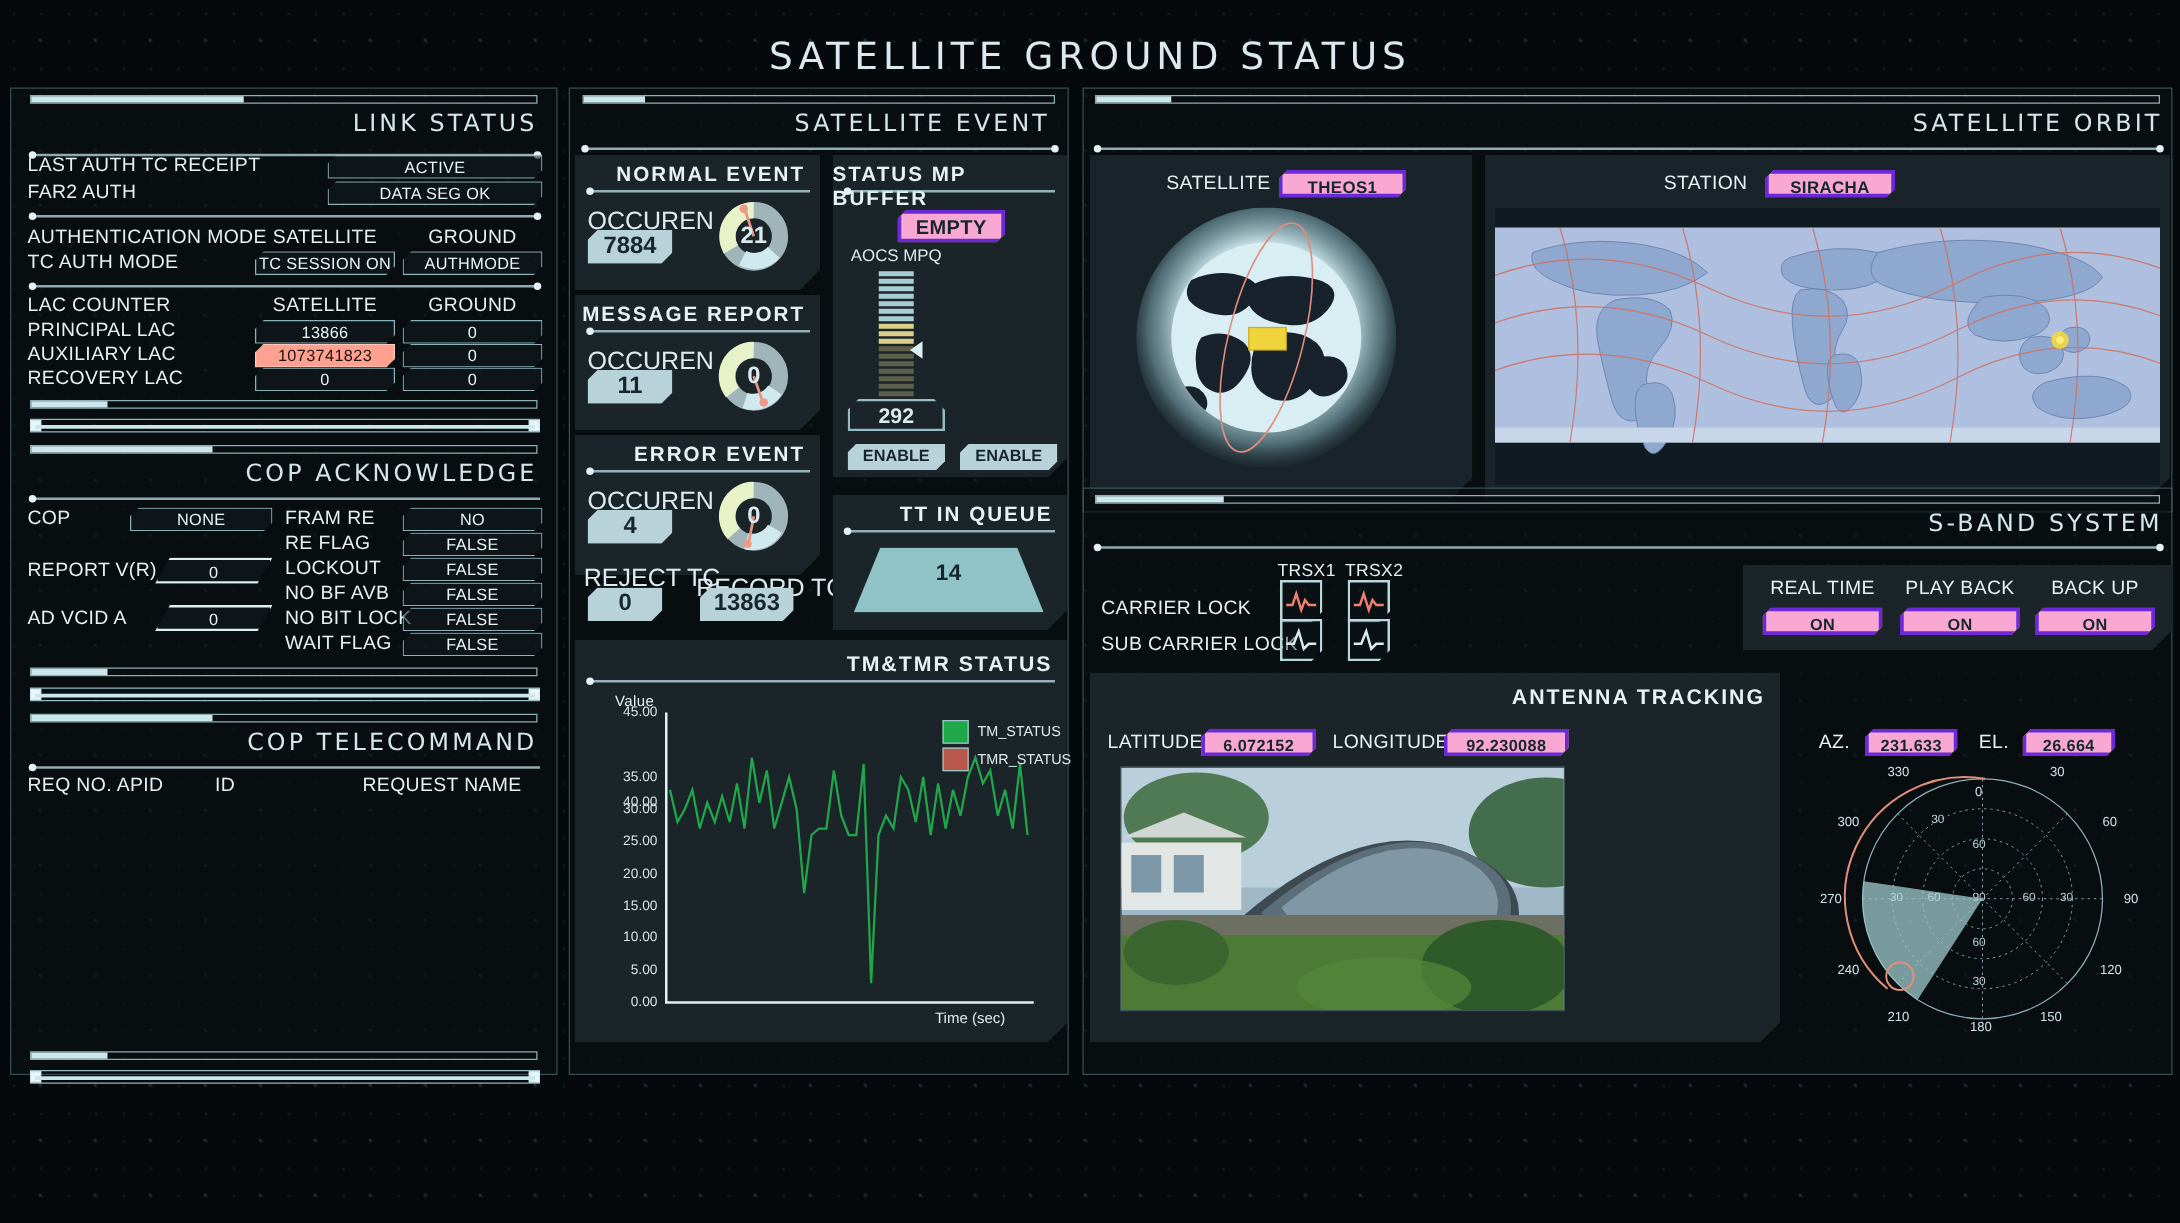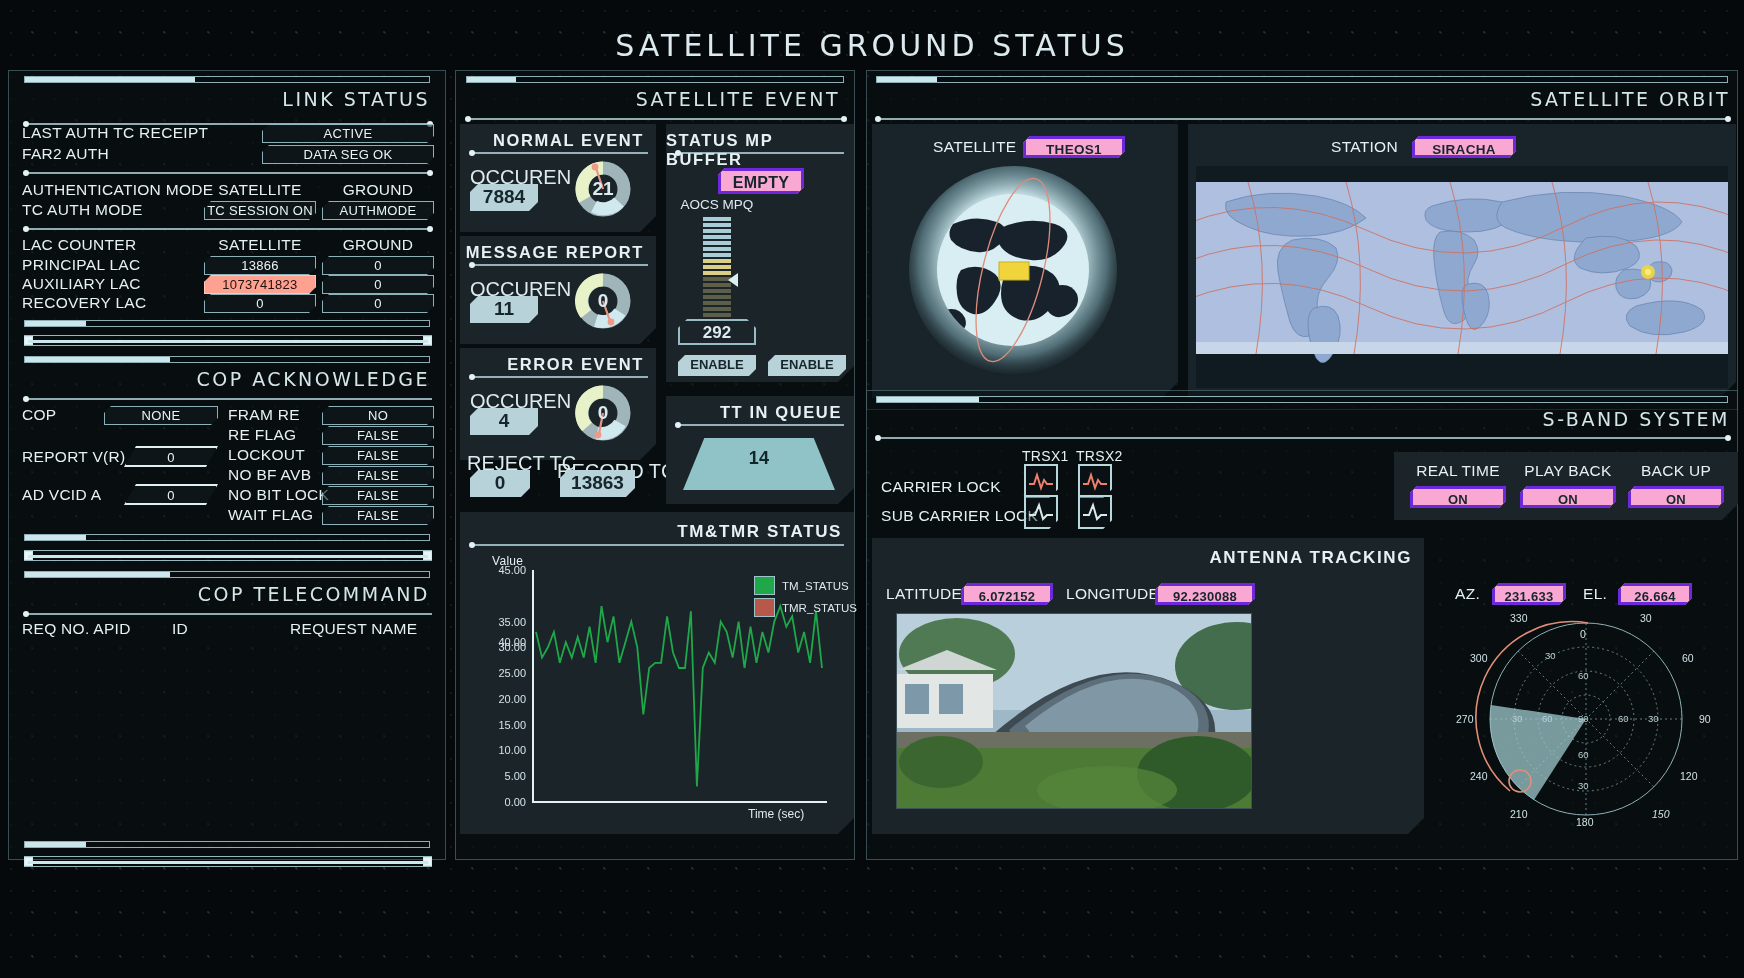--- a/index.html
+++ b/index.html
@@ -582,21 +582,21 @@
     </svg>
     <div class="polar-lbl" style="left:58px; top:4px;">330</div>
     <div class="polar-lbl" style="left:188px; top:4px;">30</div>
     <div class="polar-lbl" style="left:18px; top:44px;">300</div>
     <div class="polar-lbl" style="left:230px; top:44px;">60</div>
     <div class="polar-lbl" style="left:4px; top:105px;">270</div>
     <div class="polar-lbl" style="left:247px; top:105px;">90</div>
     <div class="polar-lbl" style="left:18px; top:162px;">240</div>
     <div class="polar-lbl" style="left:228px; top:162px;">120</div>
     <div class="polar-lbl" style="left:58px; top:200px;">210</div>
-    <div class="polar-lbl" style="left:200px; top:200px;font-style:italic;">150</div>
+    <div class="polar-lbl" style="left:180px; top:200px;">150</div>
     <div class="polar-lbl" style="left:124px; top:208px;">180</div>
     <div class="polar-lbl" style="left:128px; top:20px;">0</div>
     <div class="polar-lbl in" style="left:93px; top:42px;">30</div>
     <div class="polar-lbl in" style="left:126px; top:62px;">60</div>
     <div class="polar-lbl in" style="left:60px; top:105px;">30</div>
     <div class="polar-lbl in" style="left:90px; top:105px;">60</div>
     <div class="polar-lbl in" style="left:126px; top:105px;">90</div>
     <div class="polar-lbl in" style="left:166px; top:105px;">60</div>
     <div class="polar-lbl in" style="left:196px; top:105px;">30</div>
     <div class="polar-lbl in" style="left:126px; top:141px;">60</div>

